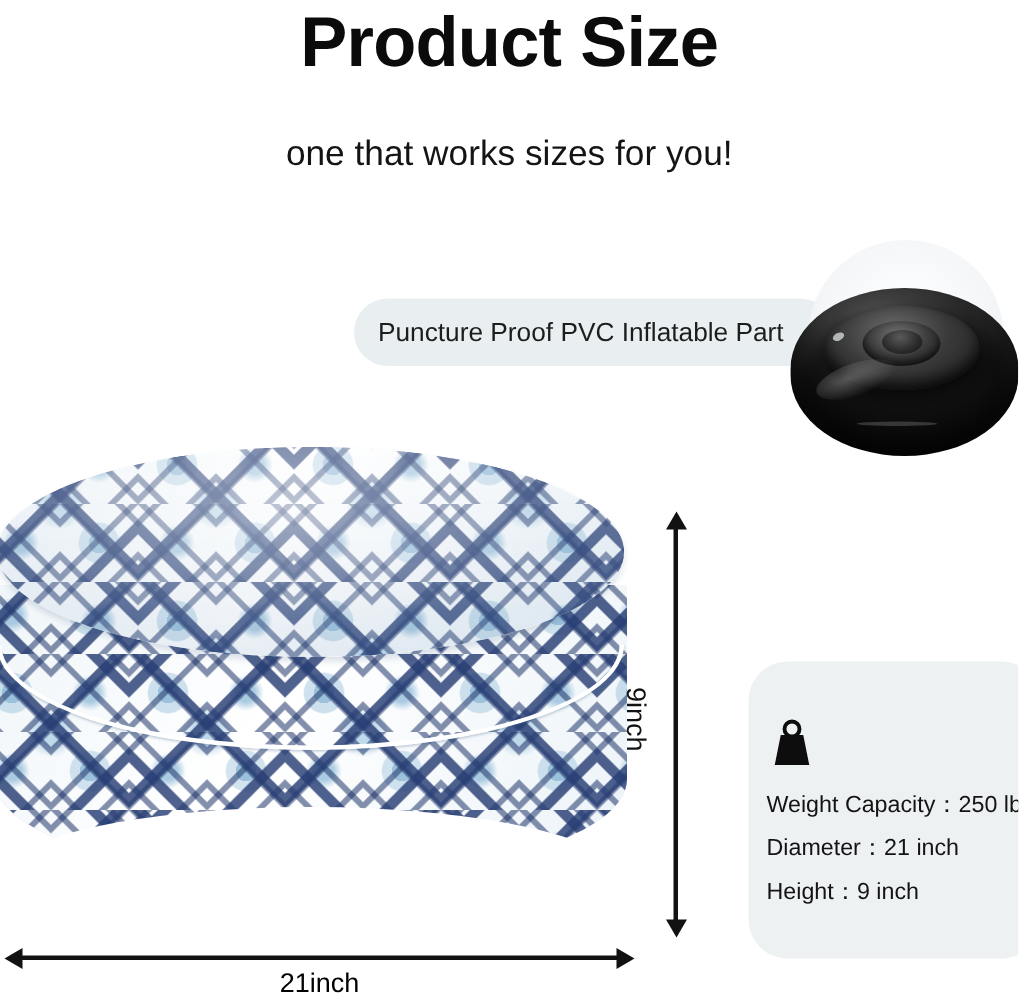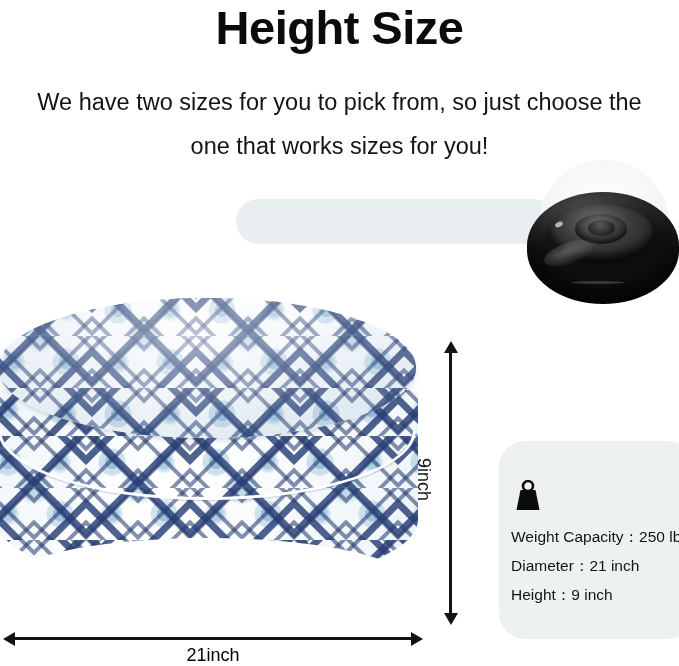--- a/index.html
+++ b/index.html
@@ -228,28 +228,28 @@
   .spec-row{
     font-size:15.5px;line-height:29px;color:#141414;
     white-space:nowrap;
   }
 </style>
 </head>
 <body>
 
 <div class="stage">
 
-  <div class="title">Height Size</div>
+  <div class="title">Product Size</div>
 
   <div class="subtitle">
-    <span>We have two sizes for you to pick from, so just choose the</span>
     <span>one that works sizes for you!</span>
   </div>
 
   <div class="callout"></div>
+  <div class="callout-label">Puncture Proof PVC Inflatable Part</div>
 
   <div class="pvc-wrap">
     <div class="pvc-halo"></div>
     <div class="pvc-body"></div>
     <div class="pvc-ring1"></div>
     <div class="pvc-ring2"></div>
     <div class="pvc-ring3"></div>
     <div class="pvc-gloss"></div>
     <div class="pvc-valve"></div>
     <div class="pvc-seam"></div>

